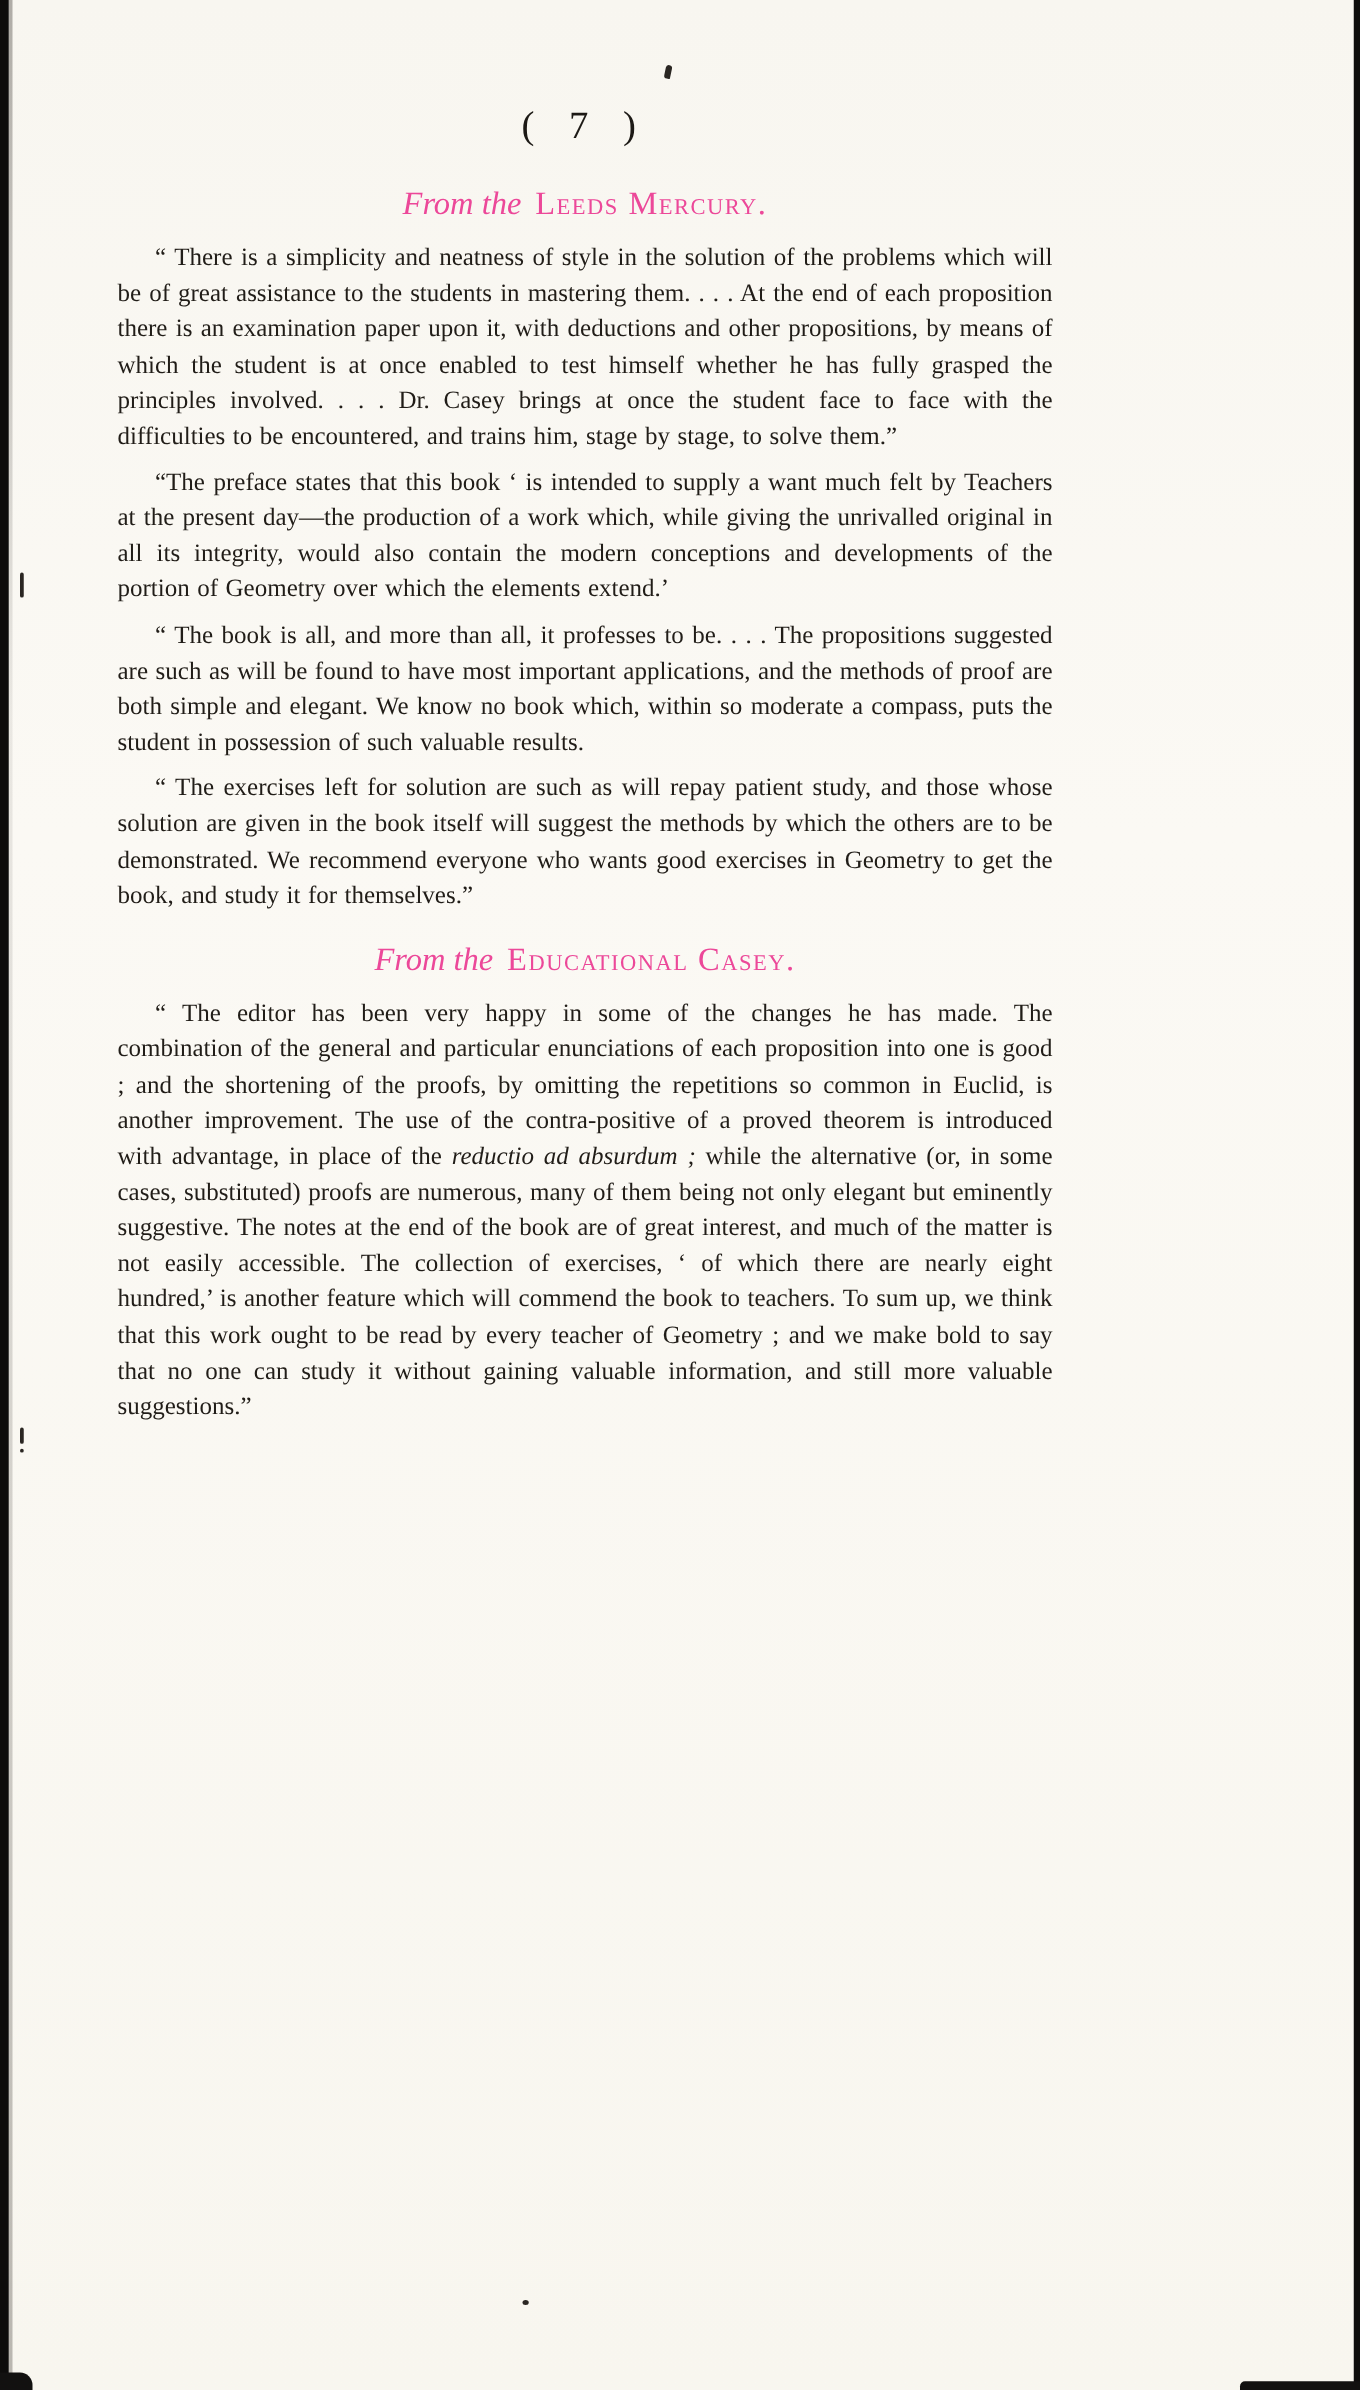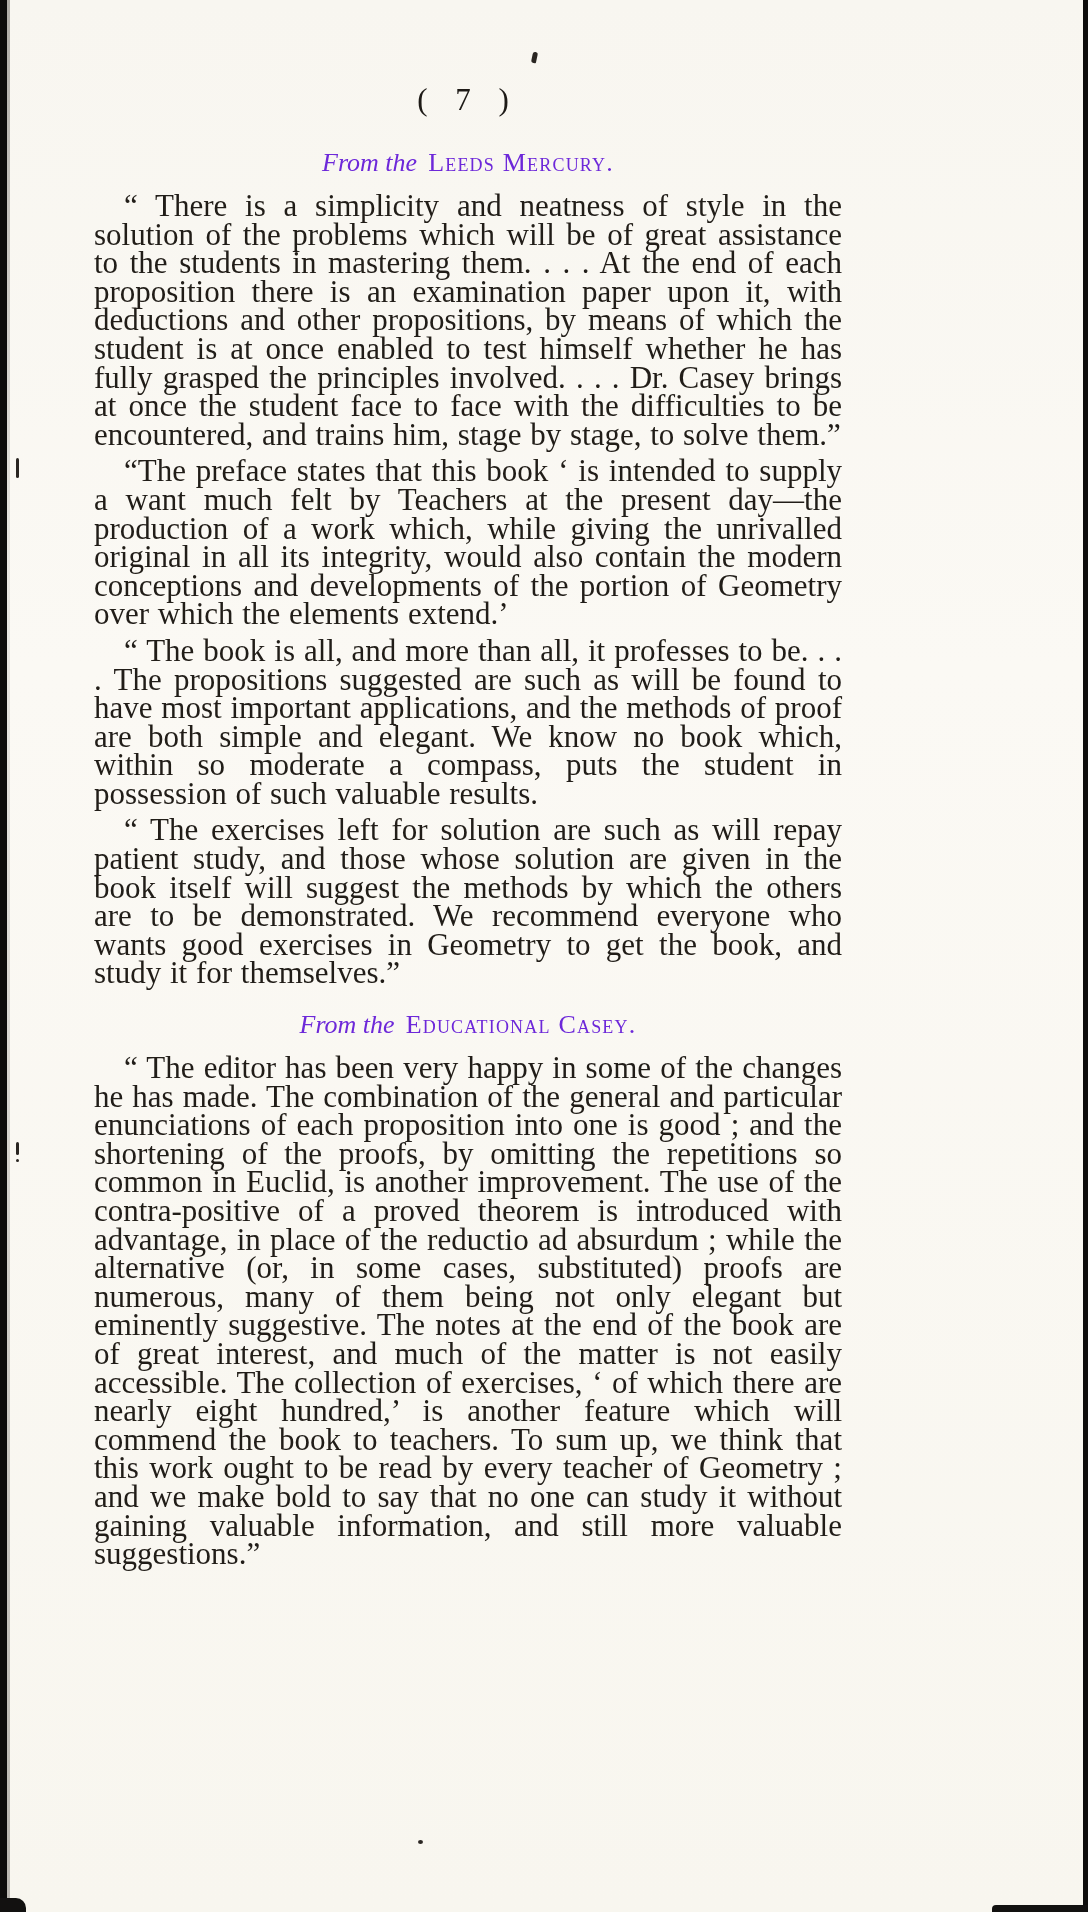--- a/index.html
+++ b/index.html
@@ -63,34 +63,34 @@
     font-size: 31px;
     letter-spacing: 10px;
     margin-bottom: 30px;
     color: #1d1a16;
   }
   .section-heading {
     text-align: center;
     font-size: 26px;
     font-weight: normal;
     margin: 22px 0 14px 0;
-    color: #6d28d9;
+    color: #ec4899;
   }
   .section-heading .prefix { font-style: italic; margin-right: 11px; }
   .section-heading .source { font-variant: small-caps; letter-spacing: 1.2px; }
 
   .para {
-    font-size: 31px;
+    font-size: 20px;
     line-height: 28.6px;
     text-align: justify;
     text-indent: 30px;
     margin-bottom: 8px;
     word-spacing: 1px;
   }
-  .it { }
+  .it { font-style: italic; }
 </style>
 </head>
 <body>
 
 <div>
 
   <div class="edge-left"></div>
   <div class="edge-right"></div>
   <div class="corner-bl"></div>
   <div class="corner-br"></div>

